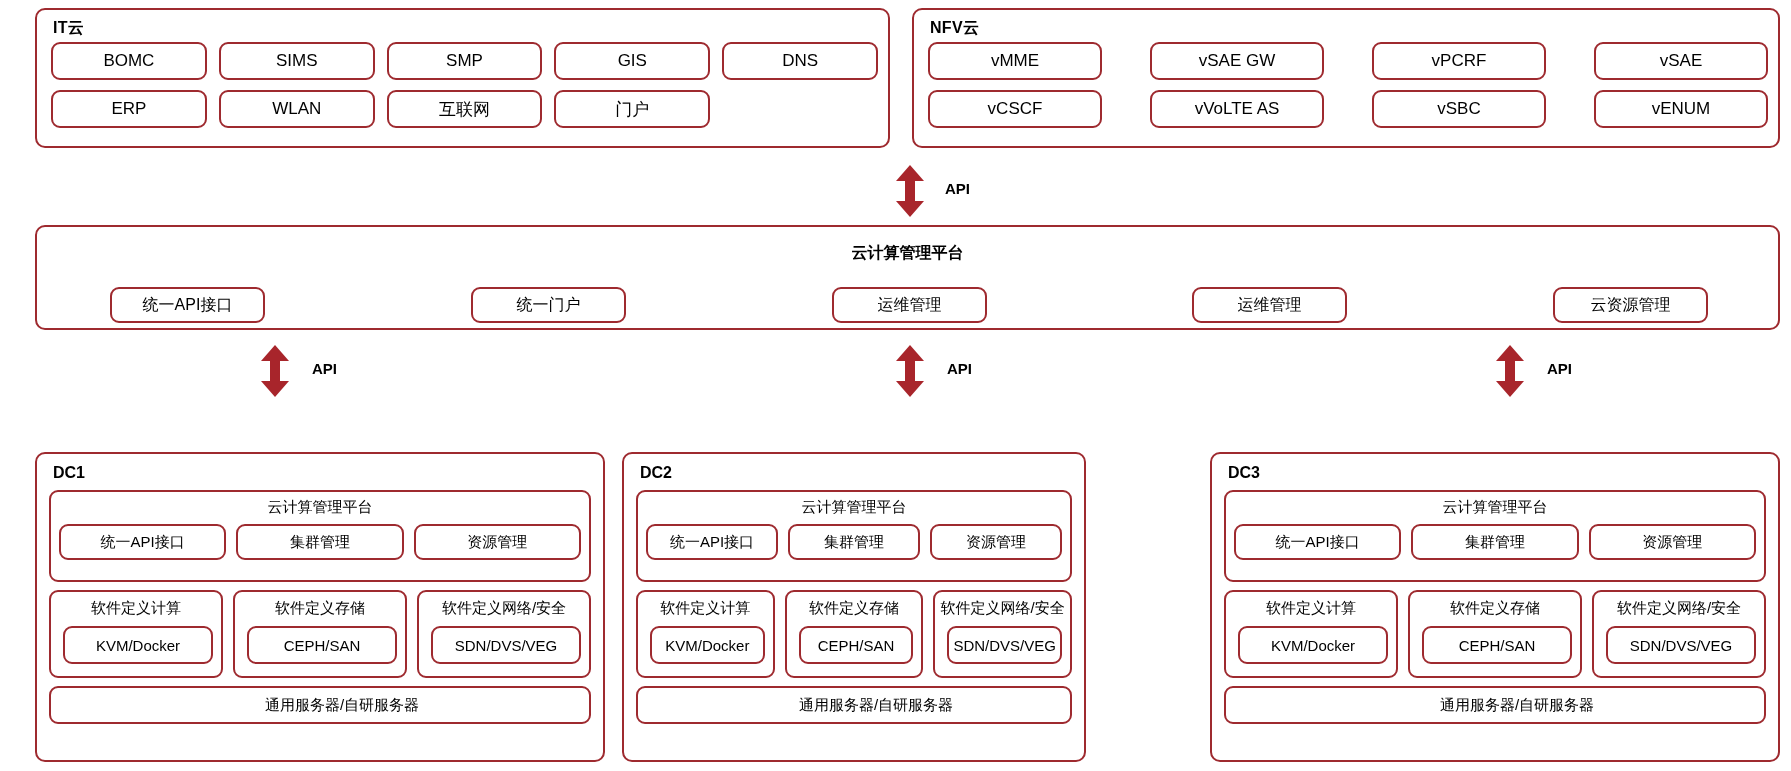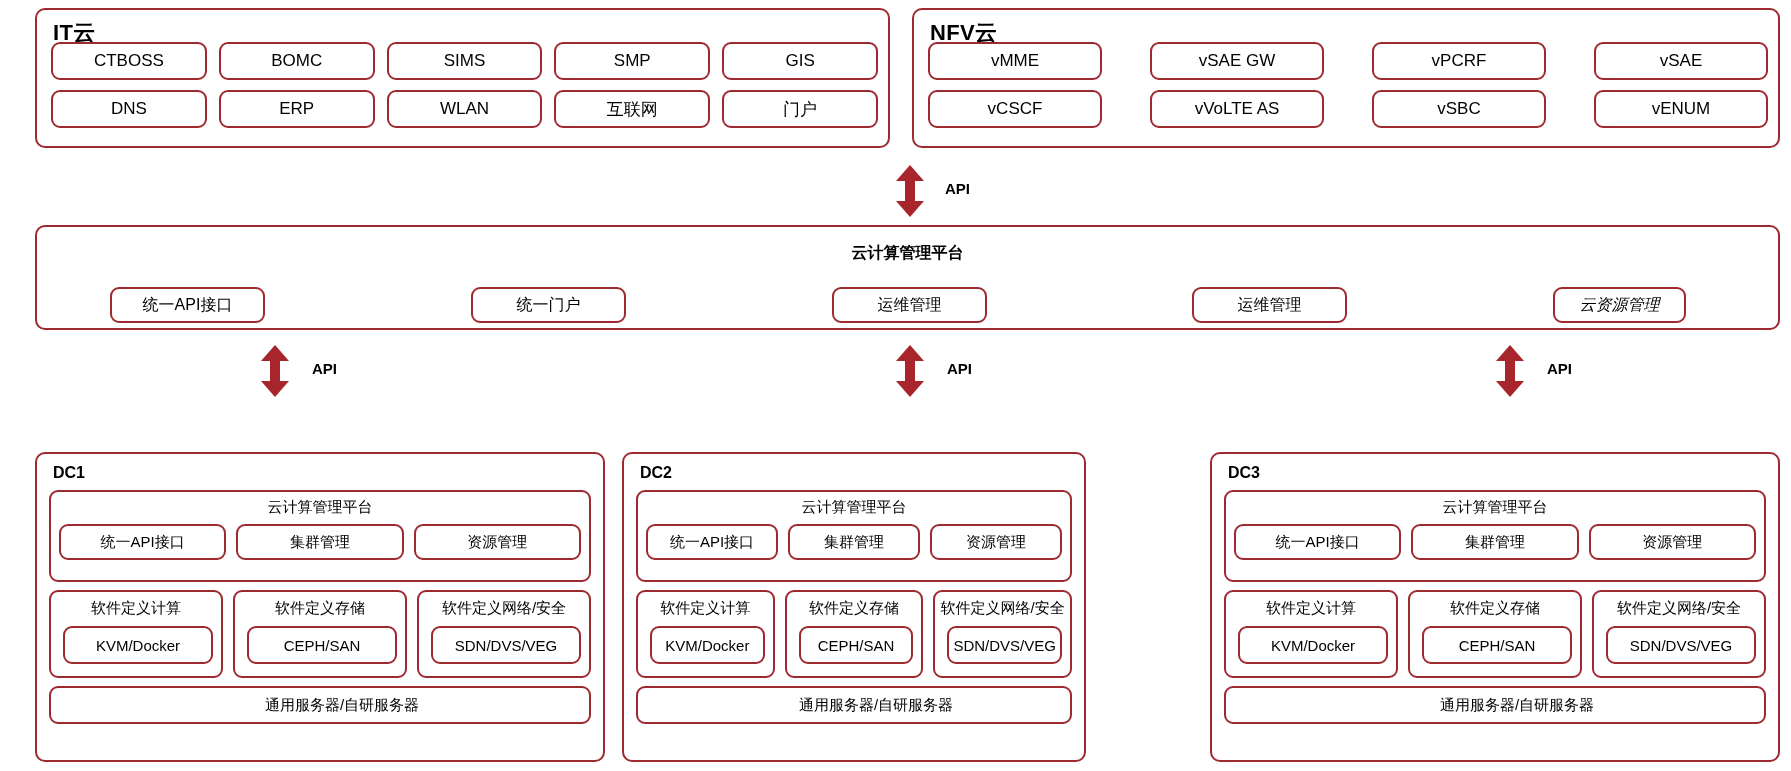--- a/index.html
+++ b/index.html
@@ -4,21 +4,21 @@
 <style>
   html,body{margin:0;padding:0;background:#ffffff;}
   body{width:1791px;height:771px;font-family:"Liberation Sans","DejaVu Sans",sans-serif;color:#000;}
   #stage{position:relative;width:1791px;height:771px;overflow:hidden;background:#fff;}
 
   
   .obox{position:absolute;border:2.5px solid #9e2a2f;border-radius:10px;background:#fff;box-sizing:border-box;}
   .ibox{border:2px solid #9e2a2f;border-radius:9px;background:#fff;box-sizing:border-box;
         display:flex;align-items:center;justify-content:center;text-align:center;}
 
-  .grp-title{position:absolute;font-weight:bold;font-size:22px;letter-spacing:.3px;color:#000;}
+  .grp-title{position:absolute;font-weight:bold;font-size:16px;letter-spacing:.3px;color:#000;}
 
   
   .cloudgrid{position:absolute;display:grid;gap:10px 12px;}
   .svc{font-size:17px;height:38px;}
 
   
   .arrow{position:absolute;}
   .arrow svg{display:block;}
   .api-label{position:absolute;font-weight:bold;font-size:15px;color:#000;}
 
@@ -45,21 +45,20 @@
              display:flex;align-items:center;justify-content:center;font-size:15px;box-sizing:border-box;background:#fff;padding-left:44px;}
 </style>
 </head>
 <body>
 
 <div id="stage">
 
   <div class="obox" id="it-cloud" style="left:35px;top:8px;width:855px;height:140px;">
     <div class="grp-title" style="left:16px;top:8px;">IT云</div>
     <div class="cloudgrid" style="left:14px;top:32px;width:827px;grid-template-columns:repeat(5,1fr);">
-      <div class="ibox svc">CTBOSS</div>
       <div class="ibox svc">BOMC</div>
       <div class="ibox svc">SIMS</div>
       <div class="ibox svc">SMP</div>
       <div class="ibox svc">GIS</div>
       <div class="ibox svc">DNS</div>
       <div class="ibox svc">ERP</div>
       <div class="ibox svc">WLAN</div>
       <div class="ibox svc">互联网</div>
       <div class="ibox svc">门户</div>
     </div>
@@ -85,21 +84,21 @@
     </svg>
   </div>
   <div class="api-label" style="left:945px;top:180px;">API</div>
 
   <div class="obox" id="platform-band">
     <div id="platform-title">云计算管理平台</div>
     <div class="ibox pf-btn" style="left:73px;width:155px;">统一API接口</div>
     <div class="ibox pf-btn" style="left:434px;width:155px;">统一门户</div>
     <div class="ibox pf-btn" style="left:795px;width:155px;">运维管理</div>
     <div class="ibox pf-btn" style="left:1155px;width:155px;">运维管理</div>
-    <div class="ibox pf-btn" style="left:1516px;width:133px;font-style:italic;">云资源管理</div>
+    <div class="ibox pf-btn" style="left:1516px;width:155px;">云资源管理</div>
   </div>
 
   <div class="arrow" style="left:260px;top:345px;">
     <svg width="30" height="52" viewBox="0 0 30 52" aria-hidden="true">
       <polygon points="15,0 29,16 20,16 20,36 29,36 15,52 1,36 10,36 10,16 1,16" fill="#a8252b"></polygon>
     </svg>
   </div>
   <div class="api-label" style="left:312px;top:360px;">API</div>
 
   <div class="arrow" style="left:895px;top:345px;">

